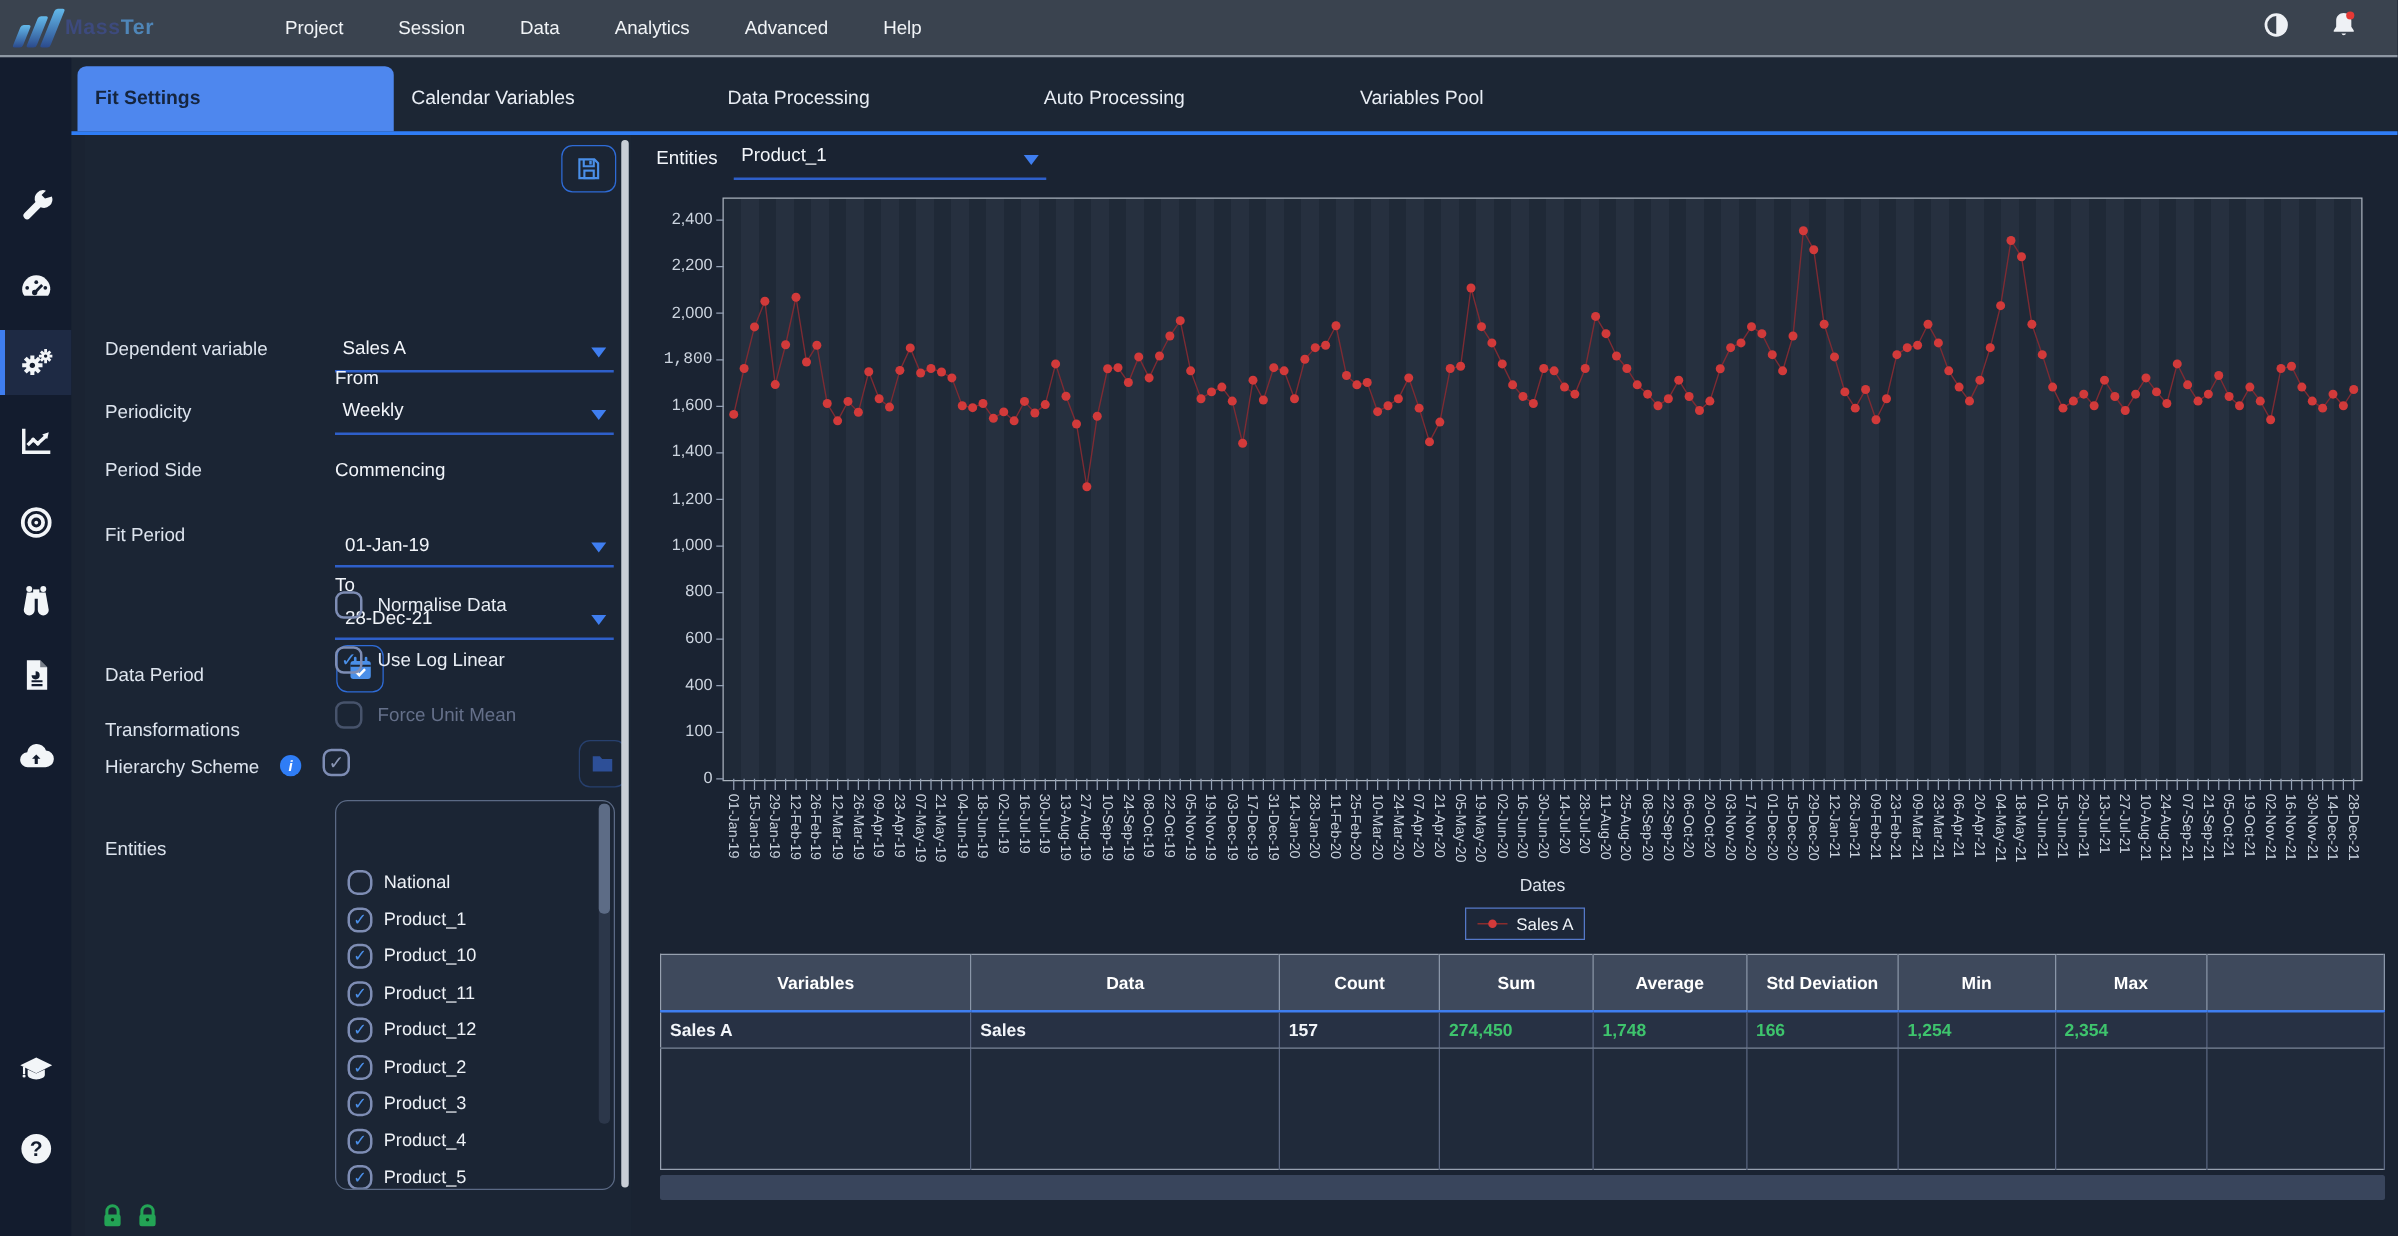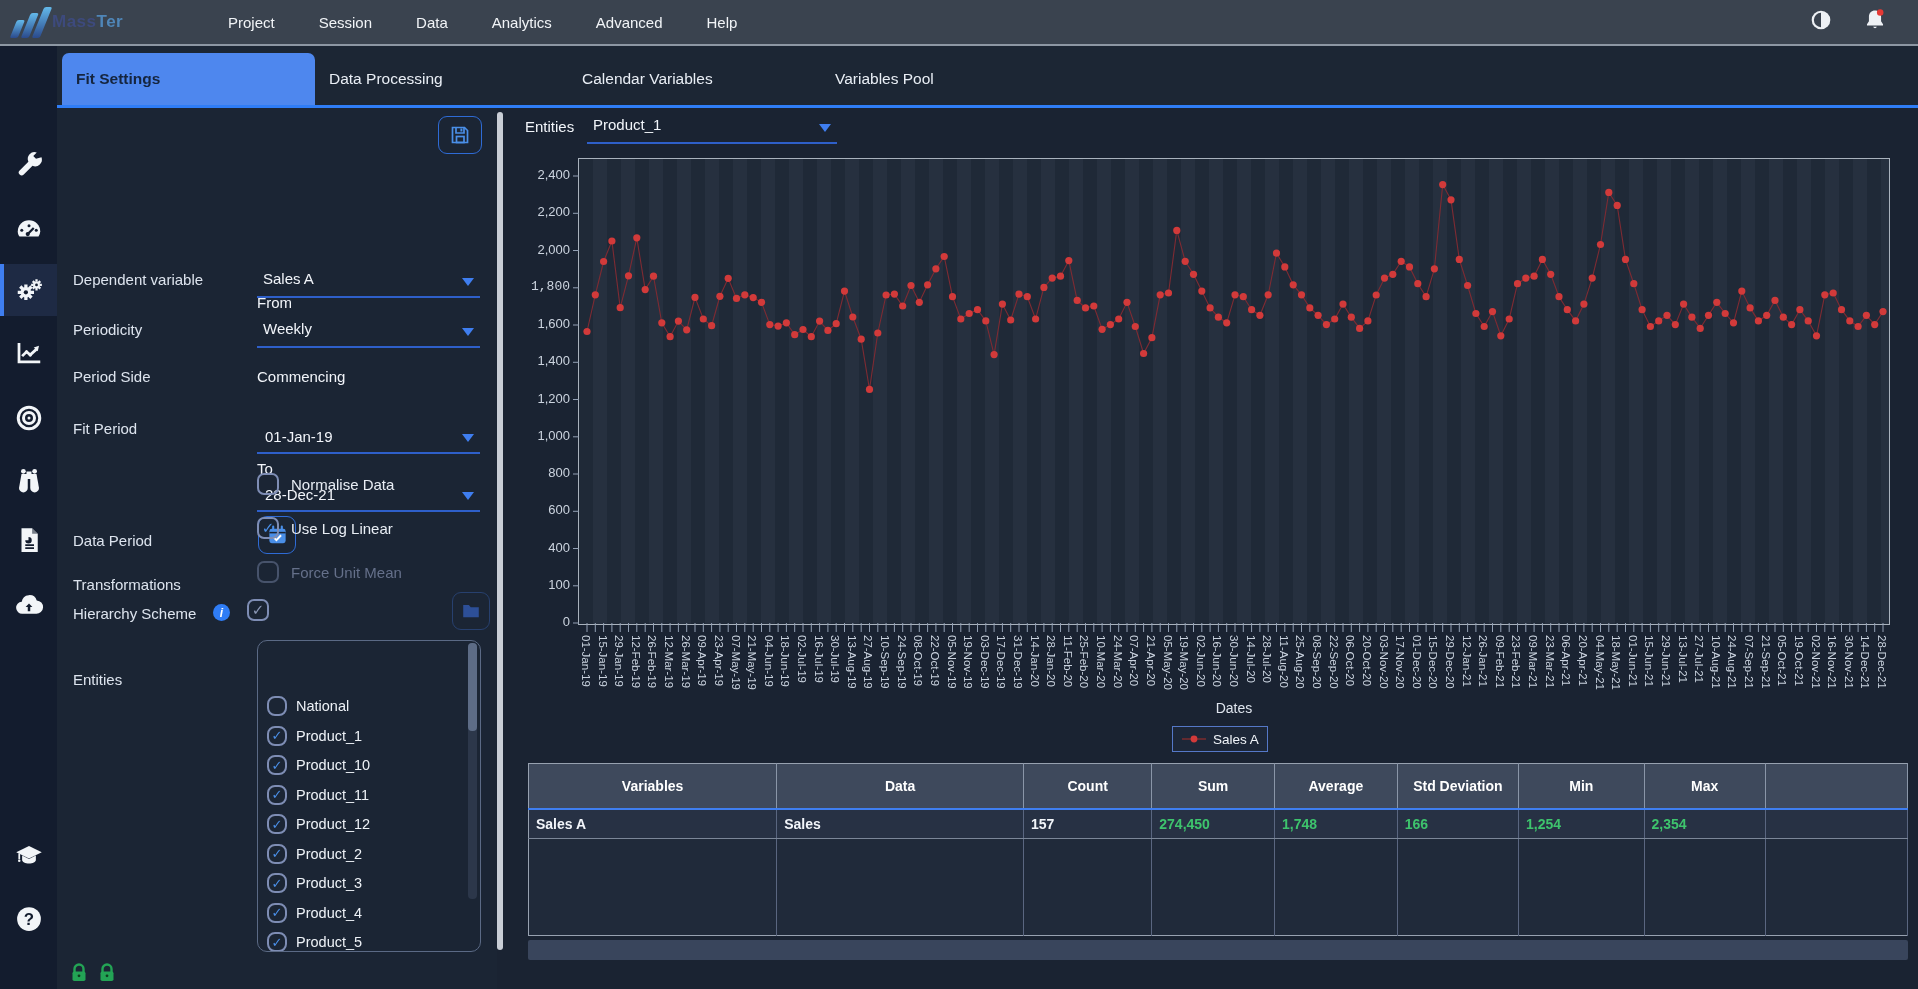--- a/index.html
+++ b/index.html
@@ -27,21 +27,21 @@
   .tab.active { background:#4e87ee; border-radius:7px 7px 0 0; color:#15253f; font-weight:bold; margin-left:5px; }
 
   
   .sidebar { position:absolute; left:0; top:46px; width:57px; bottom:0; background:#131c2e; }
   .side-item { position:absolute; left:0; width:57px; height:52px; display:flex; align-items:center; justify-content:center; cursor:pointer; }
   .side-item.active { background:#1e2a44; }
   .side-item.active::before { content:""; position:absolute; left:0; top:0; bottom:0; width:4px; background:#3f7ef0; }
   .side-item svg { width:30px; height:30px; }
 
   
-  .leftpanel { position:absolute; left:57px; top:108px; width:440px; bottom:0; background:#1b2534; }
+  .leftpanel { position:absolute; left:68px; top:108px; width:440px; bottom:0; background:#1b2534; }
   .lp-scroll { position:absolute; left:497px; top:112px; width:6px; height:838px; background:#c9ced6; border-radius:3px; }
   .flabel { position:absolute; left:16px; font-size:15px; color:#dde4ee; }
   .fvalue { position:absolute; font-size:15px; color:#f2f5fa; }
   .dd { position:absolute; left:200px; width:223px; height:30px; border-bottom:2px solid #2e5fc9; cursor:pointer; }
   .dd .val { position:absolute; left:6px; top:2px; font-size:15px; color:#f2f5fa; }
   .caret { position:absolute; right:6px; top:10px; width:0; height:0;
     border-left:6px solid transparent; border-right:6px solid transparent; border-top:8px solid #3f7ef0; }
   .iconbtn { position:absolute; border:1.5px solid #2e6bd6; border-radius:9px; background:transparent;
     display:flex; align-items:center; justify-content:center; cursor:pointer; }
   .iconbtn.dim { border-color:#27406e; }
@@ -126,22 +126,23 @@
     <span><svg width="26" height="26" viewBox="0 0 24 24">
           <path d="M12 3.2c-3.2 0-5.6 2.4-5.6 5.6v4.4L4.6 16v1h14.8v-1l-1.8-2.8V8.8C17.6 5.6 15.2 3.2 12 3.2z" fill="#eef1f5"></path>
           <path d="M10.3 18.3a1.8 1.8 0 0 0 3.4 0z" fill="#eef1f5"></path>
           <circle cx="16.8" cy="5" r="3" fill="#e53935"></circle>
         </svg></span>
   </div>
 </div>
 
 <div class="tabrow" id="tabs">
     <div class="tab active">Fit Settings</div>
+    <div class="tab">Calendar Variables</div>
     <div class="tab">Data Processing</div>
-    <div class="tab">Calendar Variables</div>
+    <div class="tab">Auto Processing</div>
     <div class="tab">Variables Pool</div>
   </div>
 
 <div class="sidebar" id="sidebar">
     <div class="side-item" style="top: 93px;">
       <svg viewBox="0 0 24 24">
         <path d="M22 5.8a5.4 5.4 0 0 1-7.2 6.8l-7 7a2.3 2.3 0 1 1-3.3-3.3l7-7A5.4 5.4 0 0 1 18.2 2l-2.8 2.8 2.2 2.2L22 5.8z" fill="#f2f5f8"></path>
       </svg>
     </div>
     <div class="side-item" style="top: 157px;">

